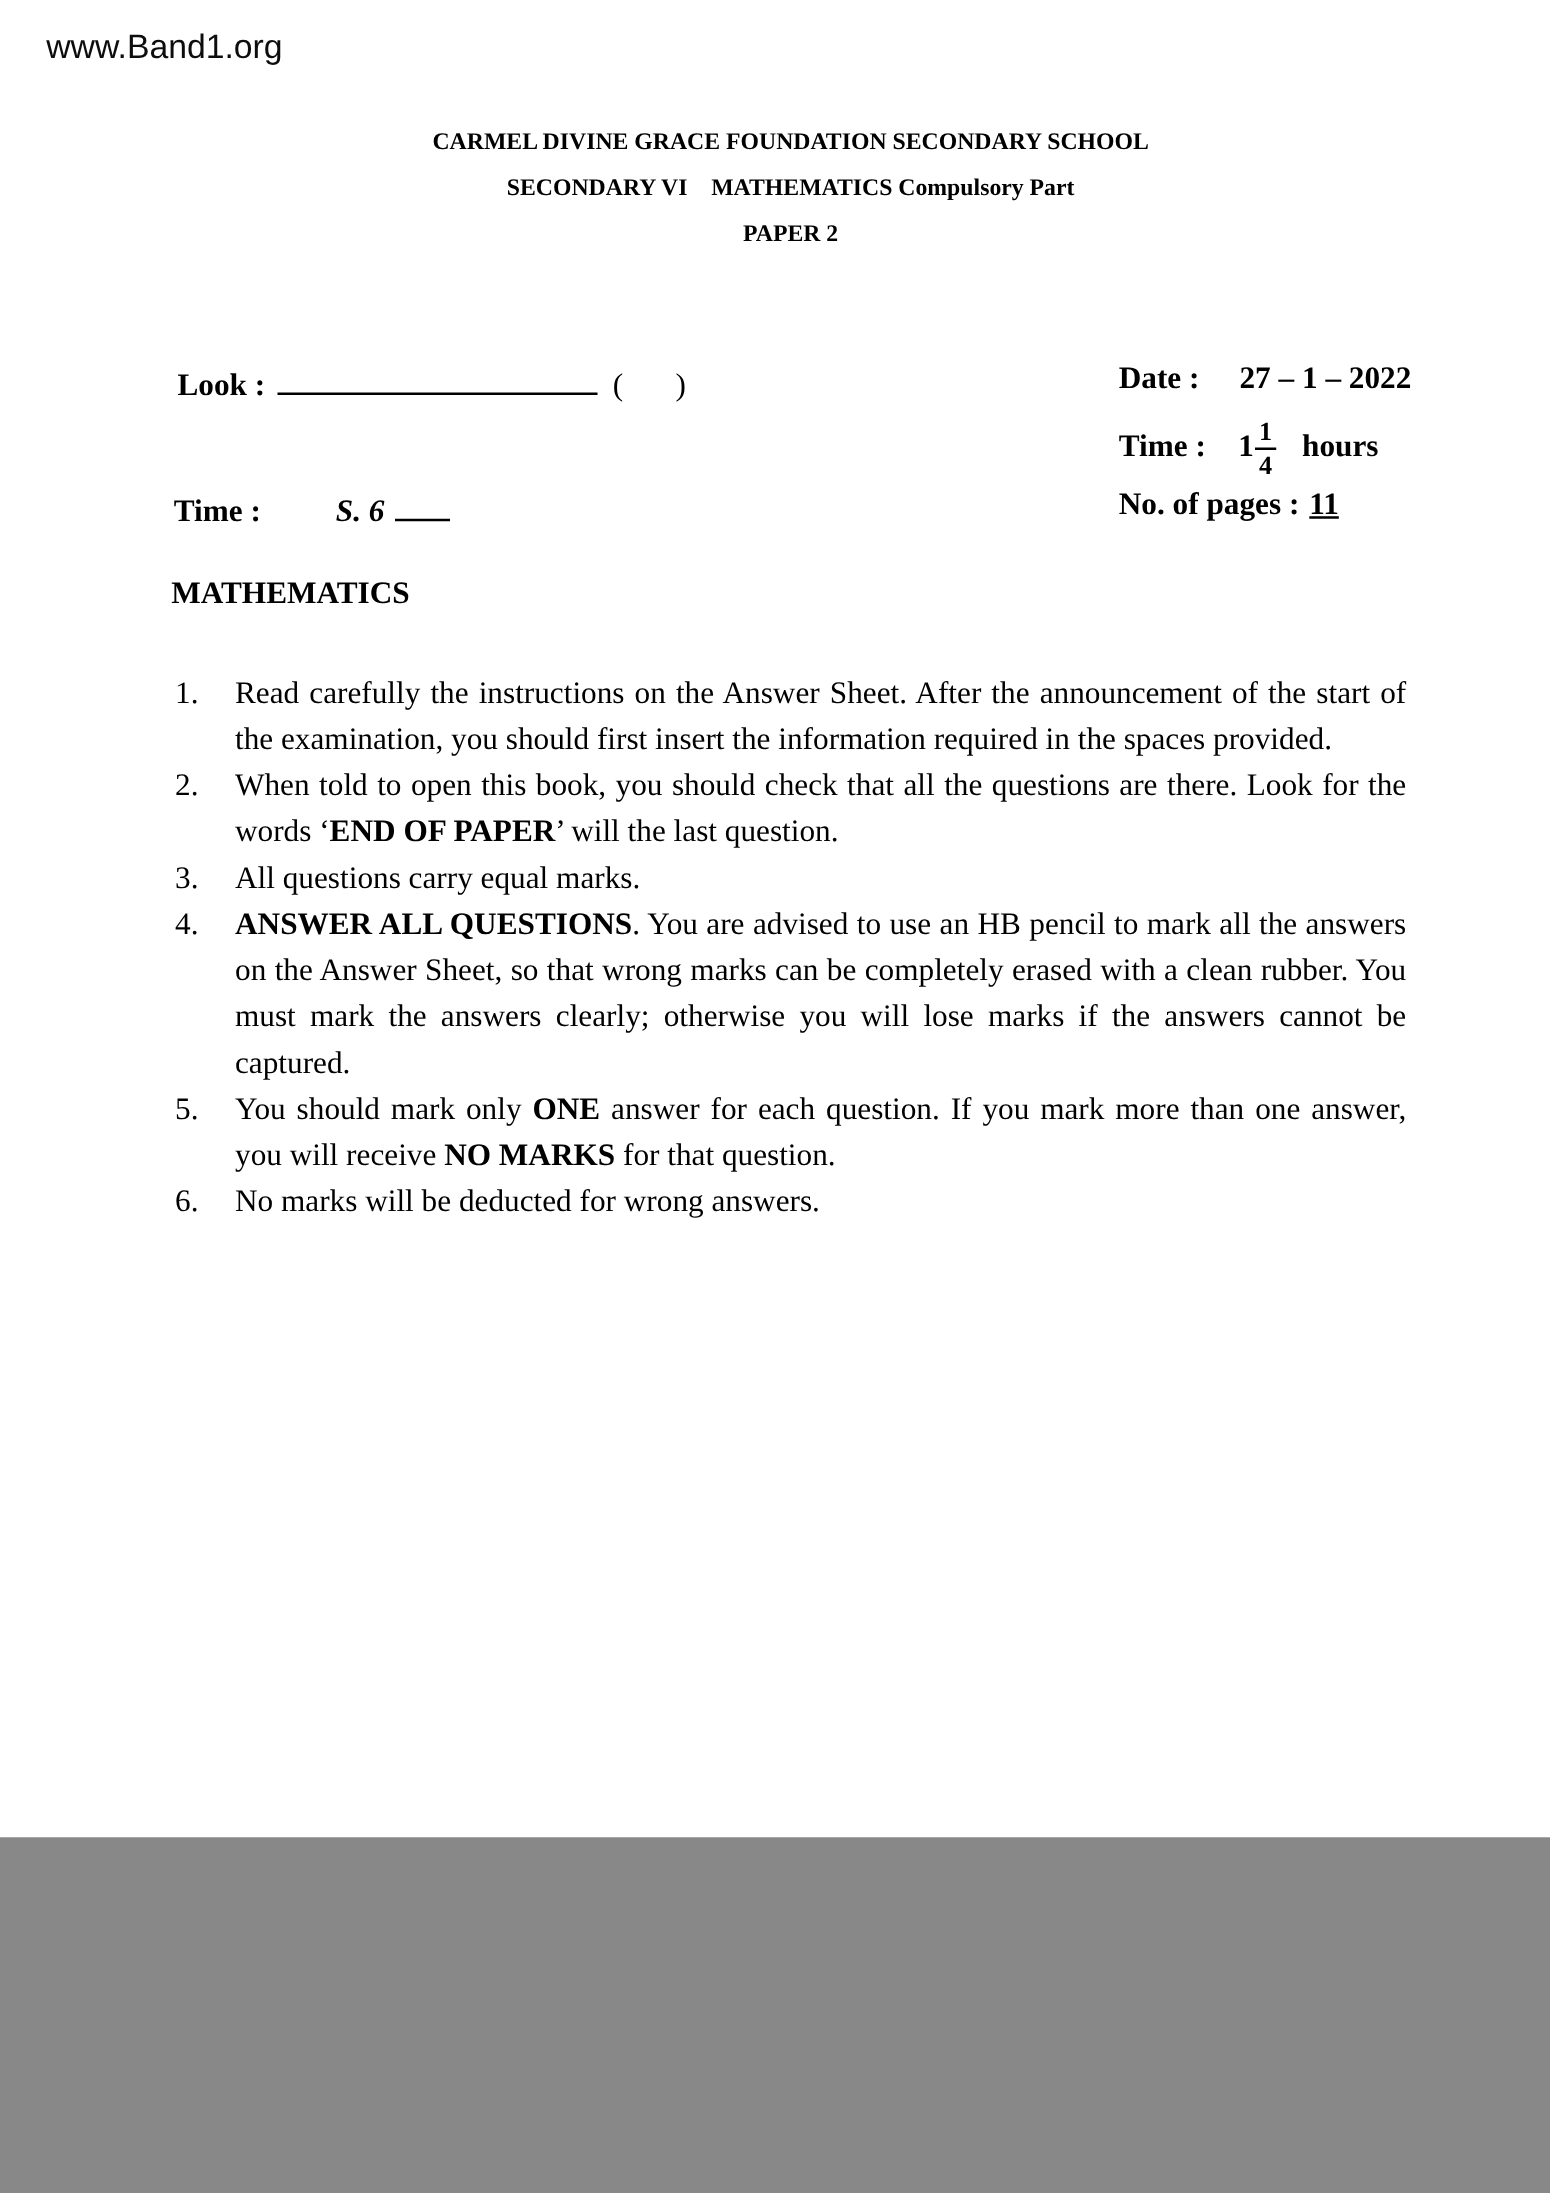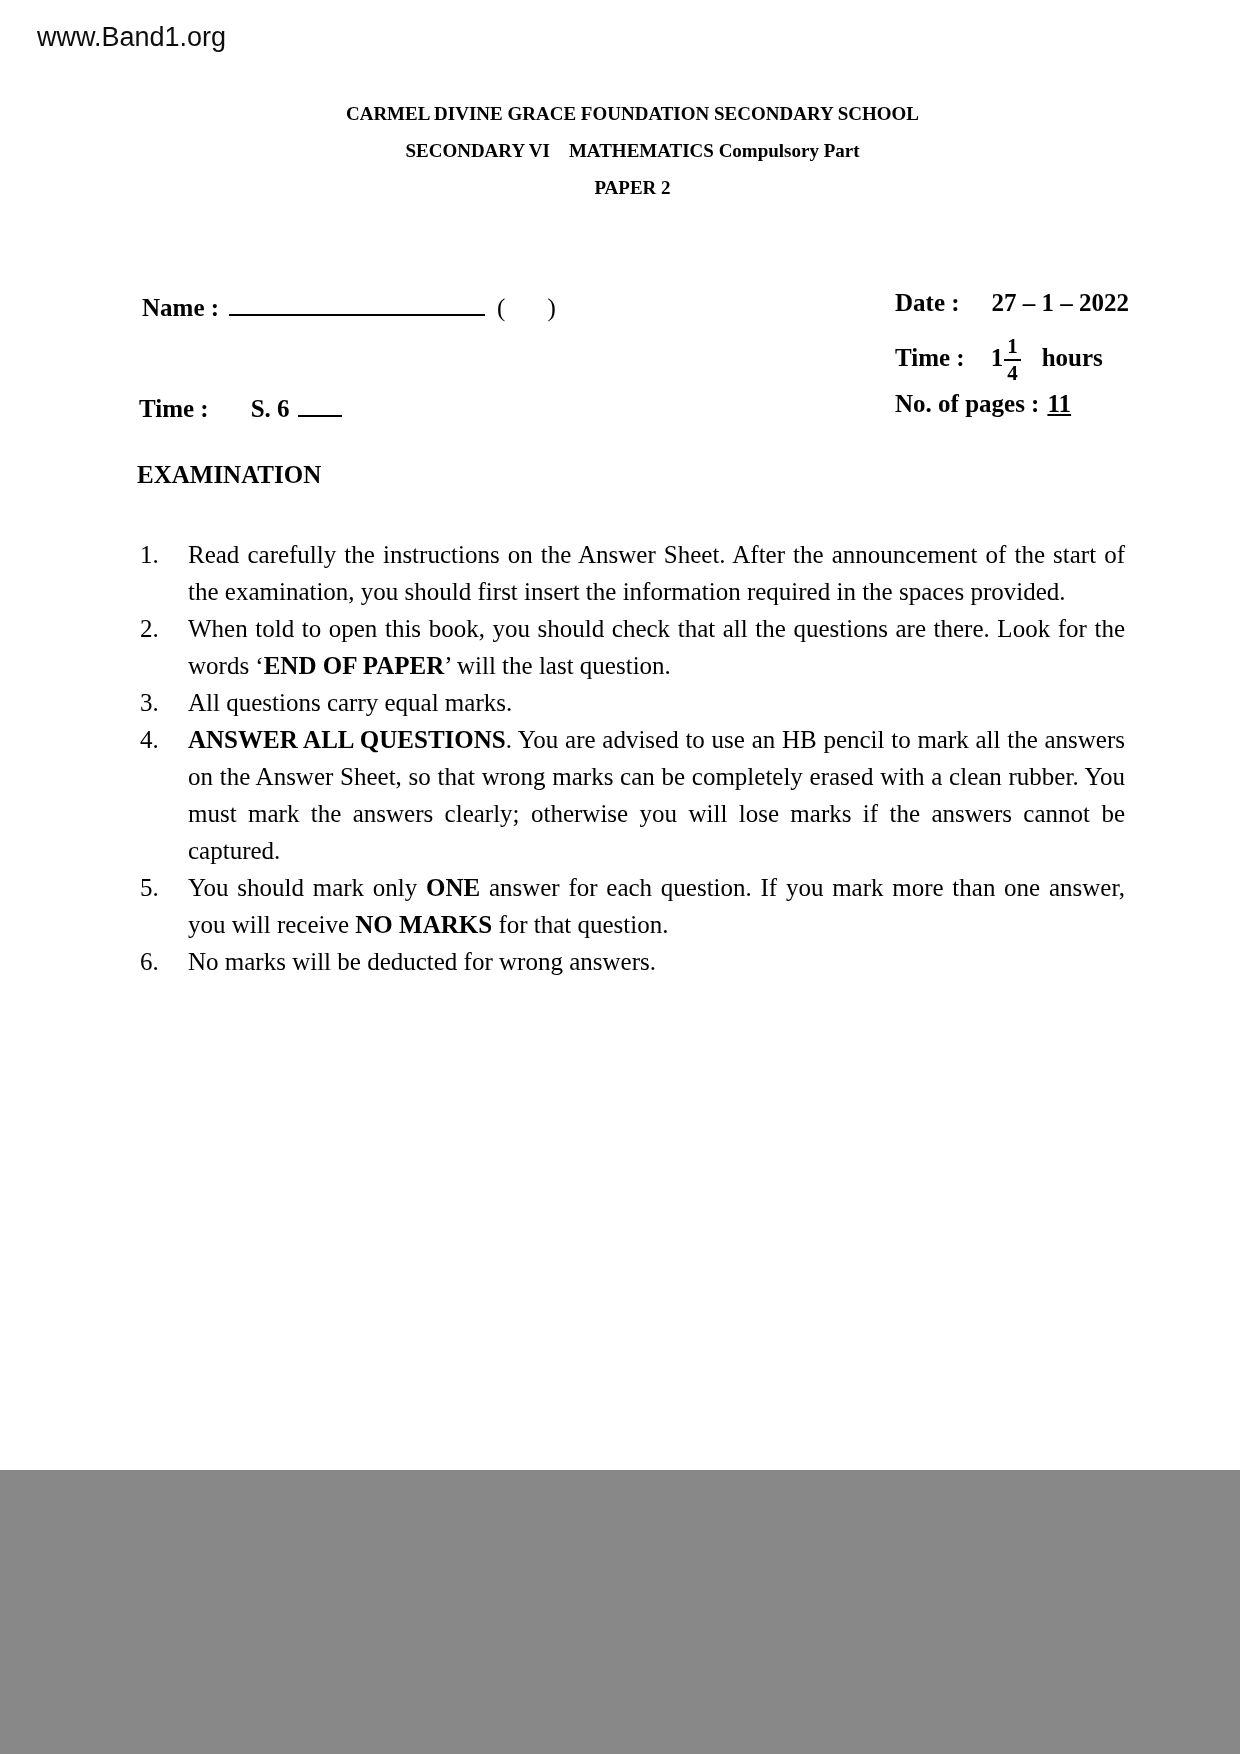--- a/index.html
+++ b/index.html
@@ -51,21 +51,21 @@
   .paren { font-weight: normal; }
   .paren-open { margin-left: 12px; }
   .paren-close { margin-left: 42px; }
   .name-row  { left: 142px; top: 288px; }
   .date-row  { left: 895px; top: 288px; }
   .time-row  { left: 895px; top: 330px; line-height: 56px; }
   .class-row { left: 139px; top: 389px; }
   .pages-row { left: 895px; top: 389px; }
   .date-row .val { margin-left: 32px; }
   .time-row .lbl { margin-right: 26px; }
-  .class-row .val { margin-left: 42px; }
+  .class-row .val { margin-left: 60px; font-style: italic; }
   .pages-row .val { margin-left: 8px; text-decoration: underline; }
   .frac {
     display: inline-block;
     vertical-align: middle;
     text-align: center;
     font-size: 21px;
     font-weight: bold;
     line-height: 1.1;
     margin: 0 1px;
   }
@@ -109,40 +109,40 @@
 
   <div class="watermark">www.Band1.org</div>
 
   <div class="title-block">
     <div>CARMEL DIVINE GRACE FOUNDATION SECONDARY SCHOOL</div>
     <div>SECONDARY VI&nbsp;&nbsp;&nbsp; MATHEMATICS Compulsory Part</div>
     <div>PAPER 2</div>
   </div>
 
   <div class="hdr-row name-row">
-    <span class="lbl">Name :</span><span class="blank name-blank"></span><span class="paren paren-open">(</span><span class="paren paren-close">)</span>
+    <span class="lbl">Look :</span><span class="blank name-blank"></span><span class="paren paren-open">(</span><span class="paren paren-close">)</span>
   </div>
 
   <div class="hdr-row date-row">
     <span class="lbl">Date :</span><span class="val">27 – 1 – 2022</span>
   </div>
 
   <div class="hdr-row time-row">
     <span class="lbl">Time :</span><span class="val">1</span><span class="frac"><span class="frac-num">1</span><span class="frac-den">4</span></span><span class="val time-unit">hours</span>
   </div>
 
   <div class="hdr-row class-row">
     <span class="lbl">Time :</span><span class="val">S. 6</span><span class="blank class-blank"></span>
   </div>
 
   <div class="hdr-row pages-row">
     <span class="lbl">No. of pages :</span><span class="val">11</span>
   </div>
 
-  <h2 class="ins-heading">EXAMINATION</h2>
+  <h2 class="ins-heading">MATHEMATICS</h2>
 
   <div class="ins-list">
       <div class="ins-item">
         <span class="ins-num">1.</span>
         <div class="ins-text"><span>Read carefully the instructions on the Answer Sheet. After the announcement of the start of the examination, you should first insert the information required in the spaces provided.</span></div>
       </div>
       <div class="ins-item">
         <span class="ins-num">2.</span>
         <div class="ins-text"><span>When told to open this book, you should check that all the questions are there. Look for the words ‘</span><b>END OF PAPER</b><span>’ will the last question.</span></div>
       </div>

